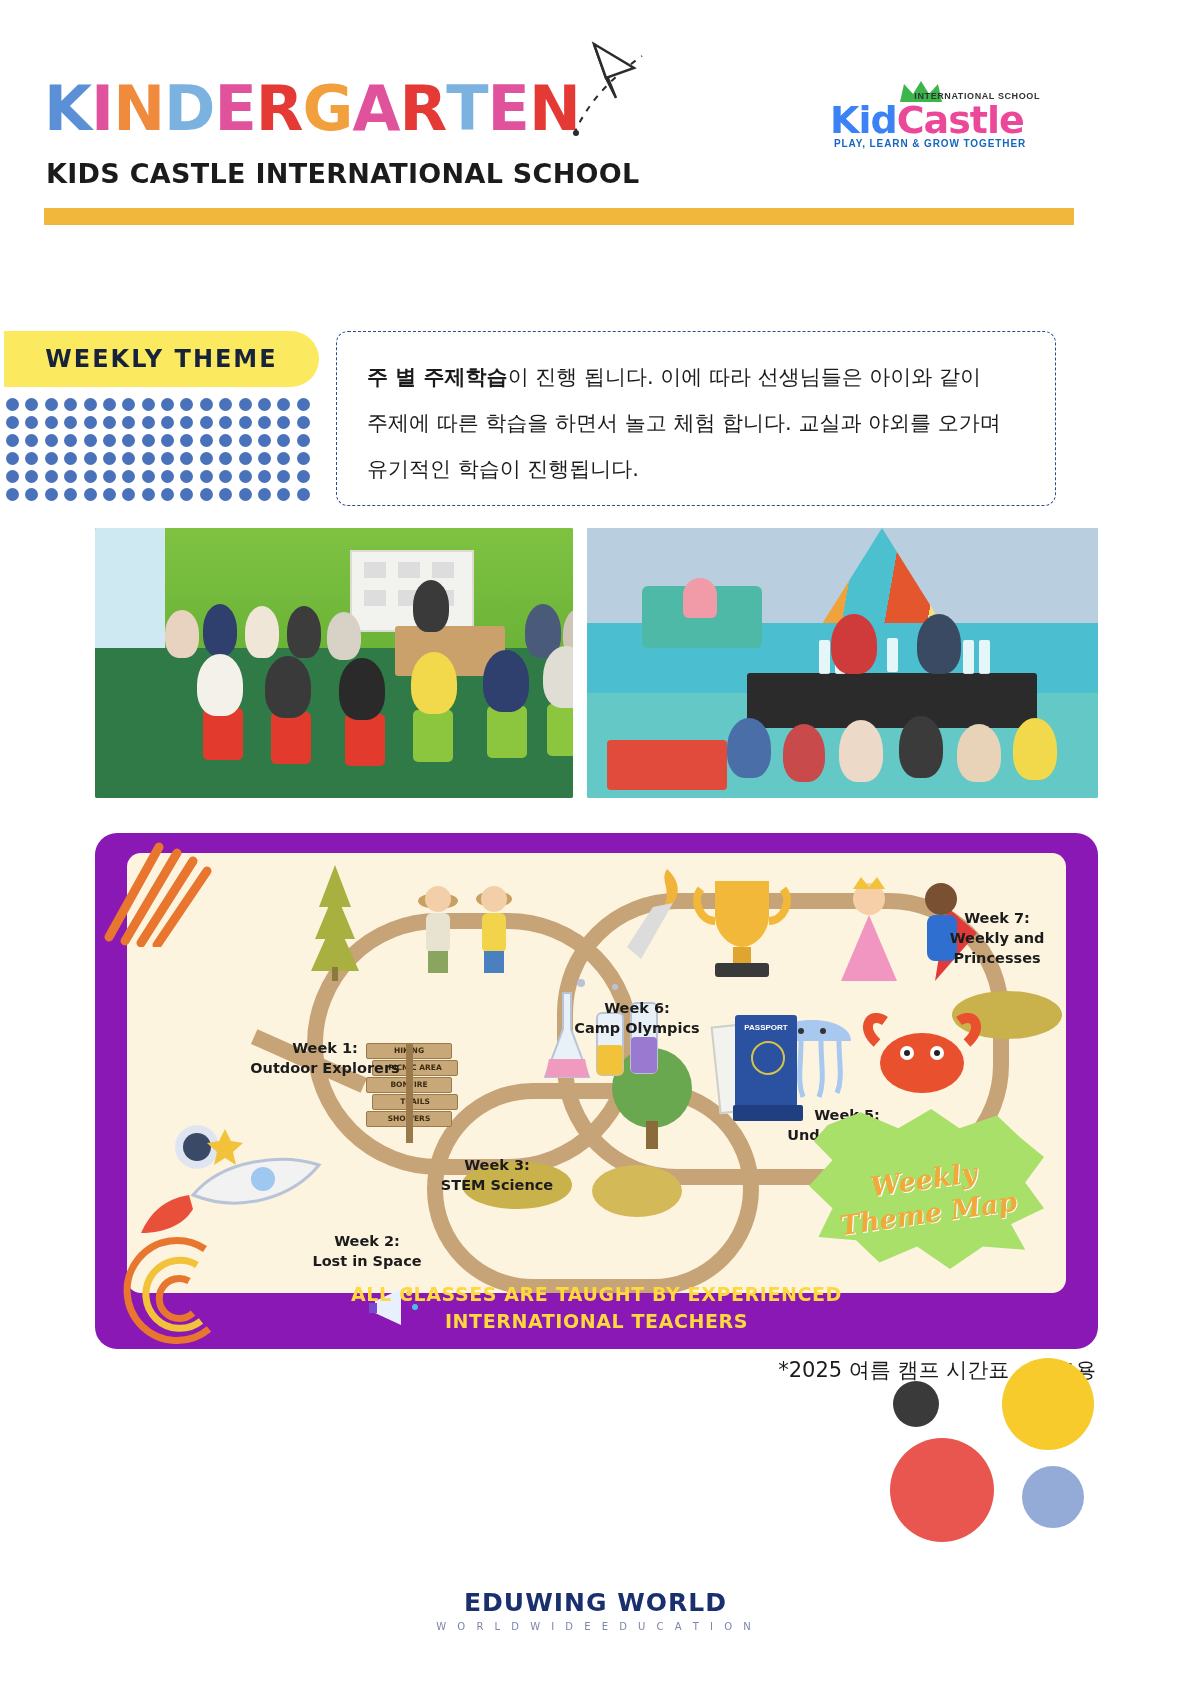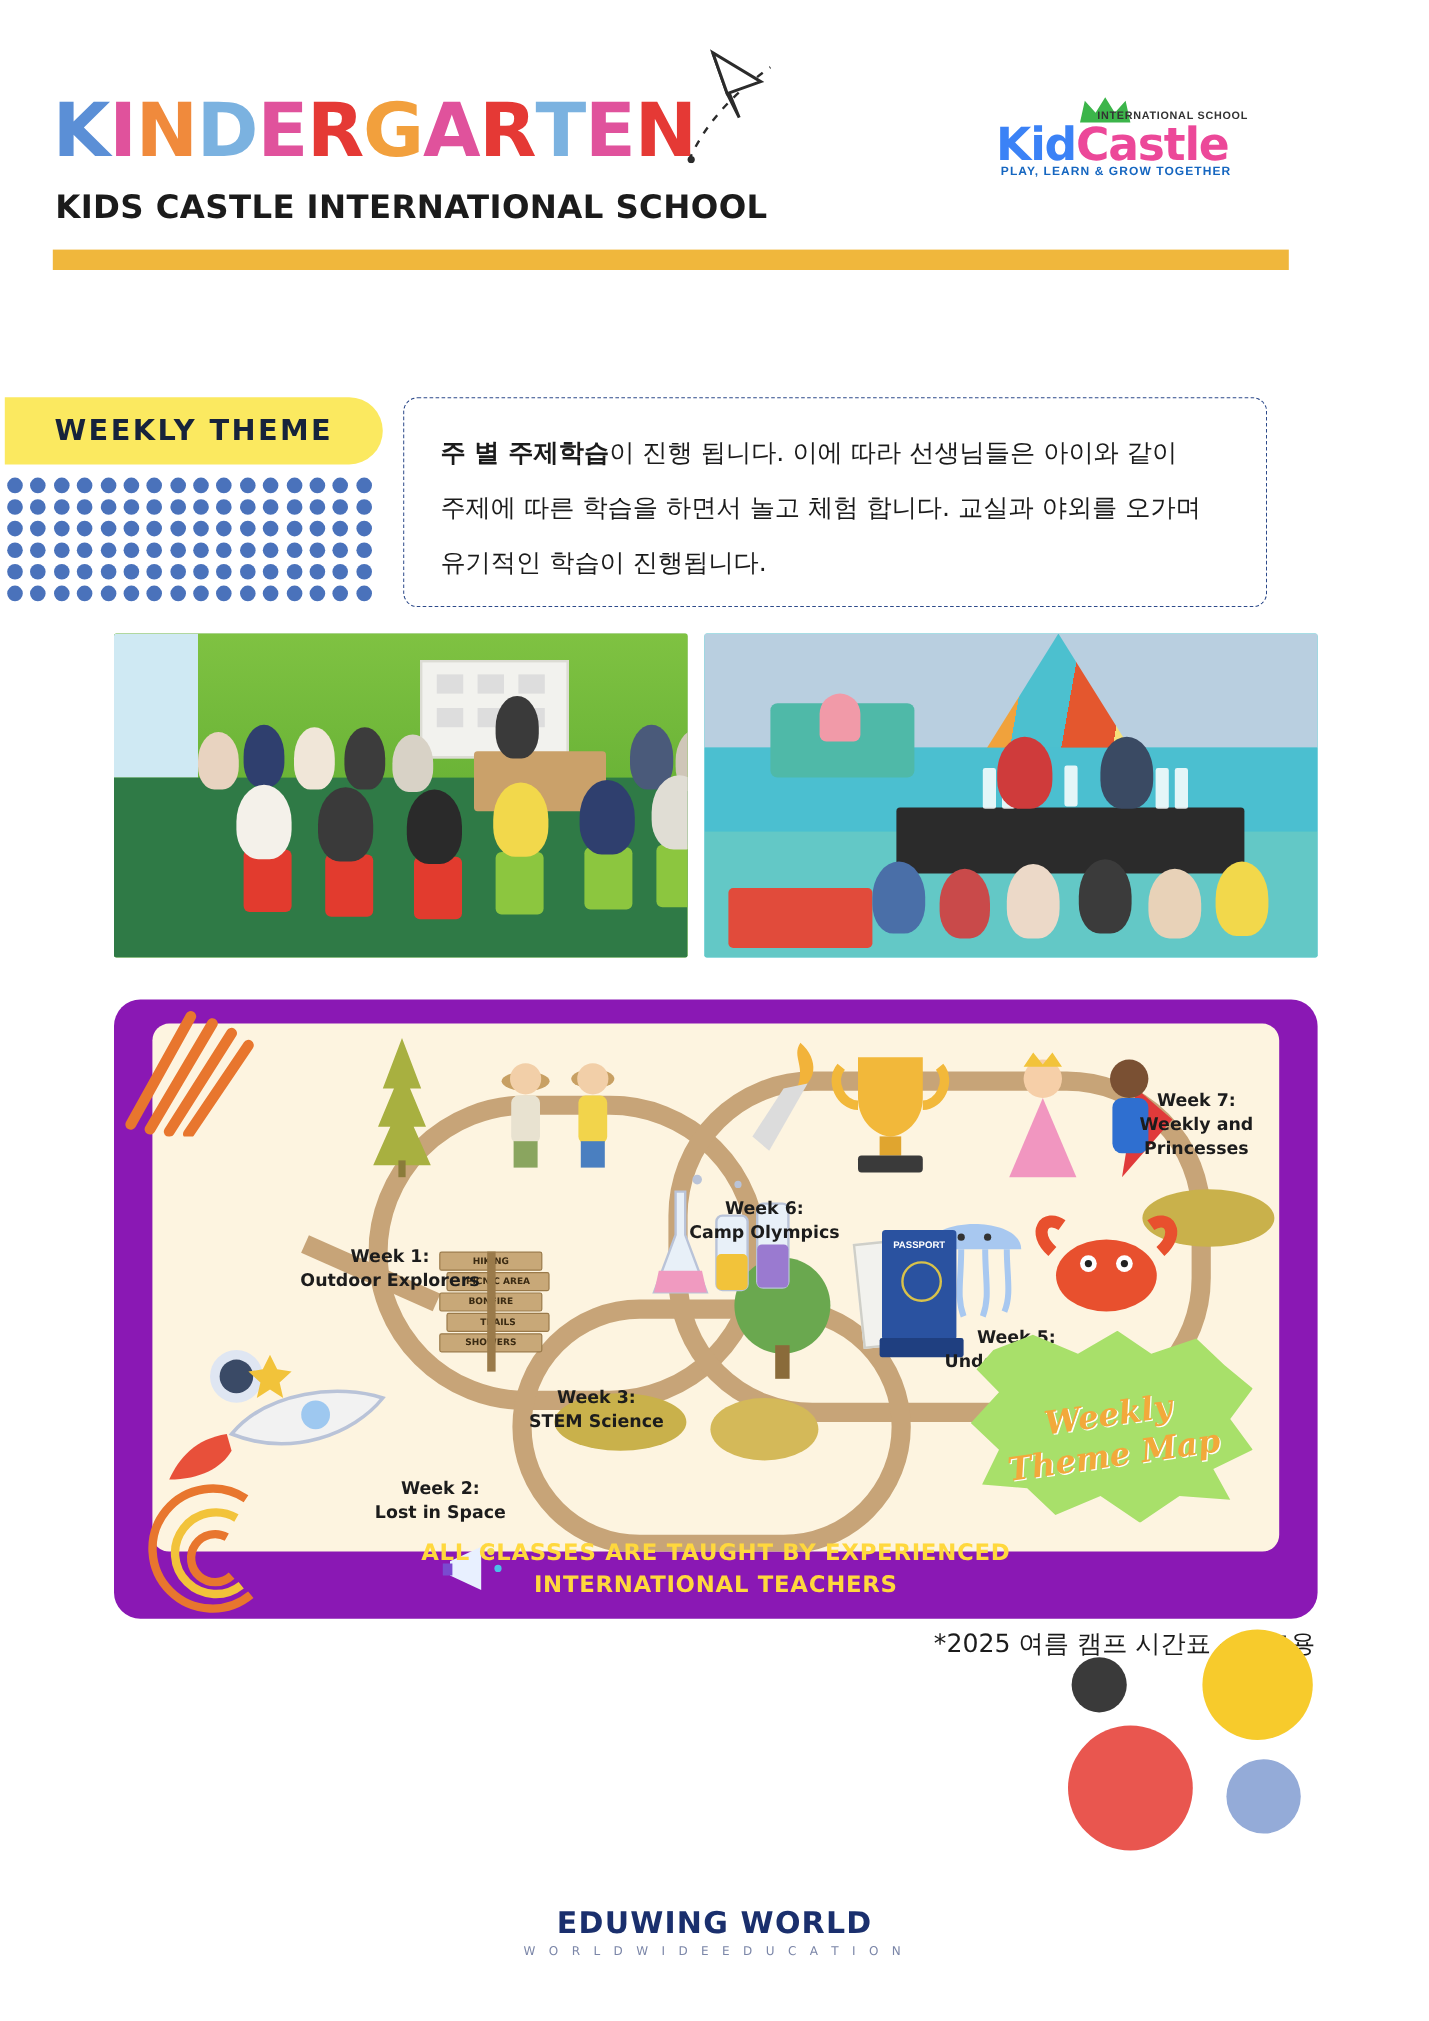--- a/index.html
+++ b/index.html
@@ -442,21 +442,21 @@
       <path d="M36 20 L44 20 L44 56 L62 104 H18 L36 56 Z" fill="#e8f0f8" stroke="#b9c3d8" stroke-width="2"></path>
       <path d="M22 86 H58 L62 104 H18 Z" fill="#f09ac0"></path>
       <rect x="70" y="40" width="26" height="62" rx="5" fill="#e8f0f8" stroke="#b9c3d8" stroke-width="2"></rect>
       <rect x="70" y="72" width="26" height="30" rx="4" fill="#f2c33a"></rect>
       <rect x="104" y="30" width="26" height="70" rx="5" fill="#e8f0f8" stroke="#b9c3d8" stroke-width="2"></rect>
       <rect x="104" y="64" width="26" height="36" rx="4" fill="#9a7ad0"></rect>
       <circle cx="54" cy="10" r="4" fill="#b9c3d8"></circle>
         <circle cx="88" cy="14" r="3" fill="#b9c3d8"></circle>
     </svg>
 
-    <div style="position:absolute;left:580px;top:170px;width:110px;height:120px;">
+    <div style="position:absolute;left:580px;top:160px;width:110px;height:120px;">
       <div style="position:absolute;left:8px;top:10px;width:62px;height:84px;background:#f2f2ee;border:2px solid #cfcfc8;transform:rotate(-6deg);"></div>
       <div style="position:absolute;left:28px;top:2px;width:62px;height:92px;background:#2a52a0;border-radius:3px;"></div>
       <div style="position:absolute;left:34px;top:10px;width:50px;height:12px;color:#fff;font-size:8px;font-weight:bold;text-align:center;">PASSPORT</div>
       <div style="position:absolute;left:44px;top:28px;width:30px;height:30px;border:2px solid #d8c24a;border-radius:50%;"></div>
       <div style="position:absolute;left:26px;top:92px;width:70px;height:16px;background:#1f3f80;border-radius:2px;"></div>
     </div>
 
     <div class="wk" style="left:108px;top:185px;width:180px;">
       <div>Week 1:</div>
       <div>Outdoor Explorers</div>

